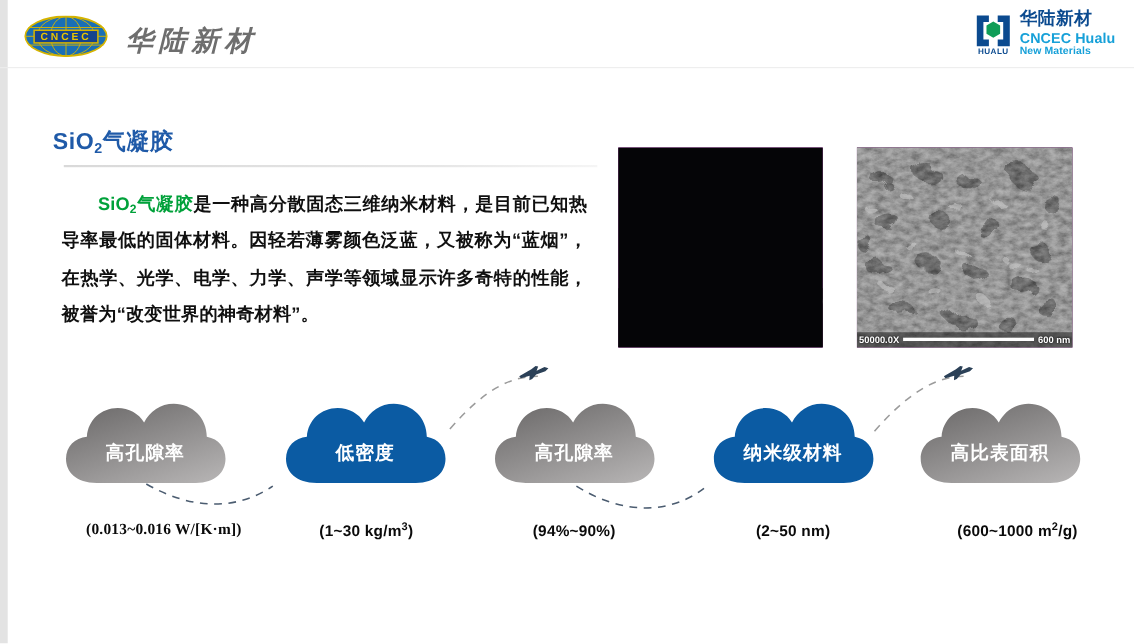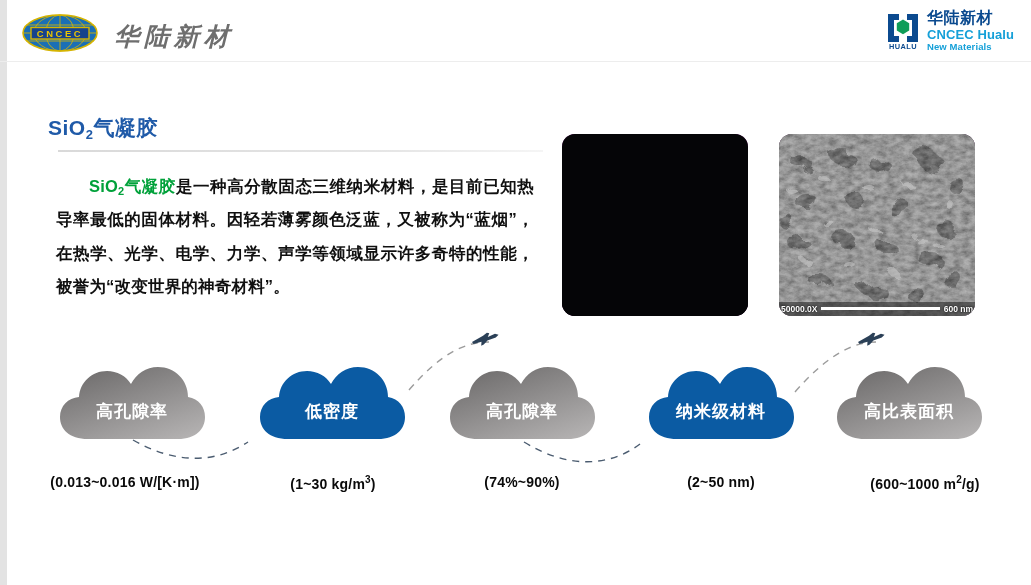--- a/index.html
+++ b/index.html
@@ -118,21 +118,20 @@
   .body-para .hl sub {
     font-size: 11px; vertical-align: baseline;
     position: relative; top: 3px;
   }
 
   
   .photo {
     position: absolute;
     overflow: hidden;
     background: #701a75;
-    border-radius: 13px;
   }
   #photo-aerogel {
     left: 562px; top: 134px; width: 186px; height: 182px;
   }
   #photo-sem {
     left: 779px; top: 134px; width: 196px; height: 182px;
   }
 
   
   .aero-wrap { position: absolute; inset: 0; }
@@ -466,30 +465,30 @@
           </linearGradient>
         </defs>
         <path d="M31 76 C12 76 3 66 3 54 C3 43 11 35 22 34 C23 19 35 8 50 8
                  C60 8 69 13 74 21 C79 11 89 4 101 4 C118 4 131 17 131 34
                  C142 36 148 44 148 54 C148 66 139 76 121 76 Z" fill="url(#cg5)"></path>
       </svg>
       <div class="cloud-label">高比表面积</div>
     </div>
   </div>
 
-  <div class="caption" style="left:4px; width:242px;">
+  <div class="caption" style="left:28px; width:242px;font-family:Liberation Serif, serif;">
     <span>(0.013~0.016 W/[K·m])</span>
   </div>
 
   <div class="caption" style="left:253px; width:160px;">
     <span>(1~30 kg/m</span><sup>3</sup><span>)</span>
   </div>
 
   <div class="caption" style="left:442px; width:160px;">
-    <span>(74%~90%)</span>
+    <span>(94%~90%)</span>
   </div>
 
   <div class="caption" style="left:641px; width:160px;">
     <span>(2~50 nm)</span>
   </div>
 
   <div class="caption" style="left:827px; width:196px;">
     <span>(600~1000 m</span><sup>2</sup><span>/g)</span>
   </div>
 

